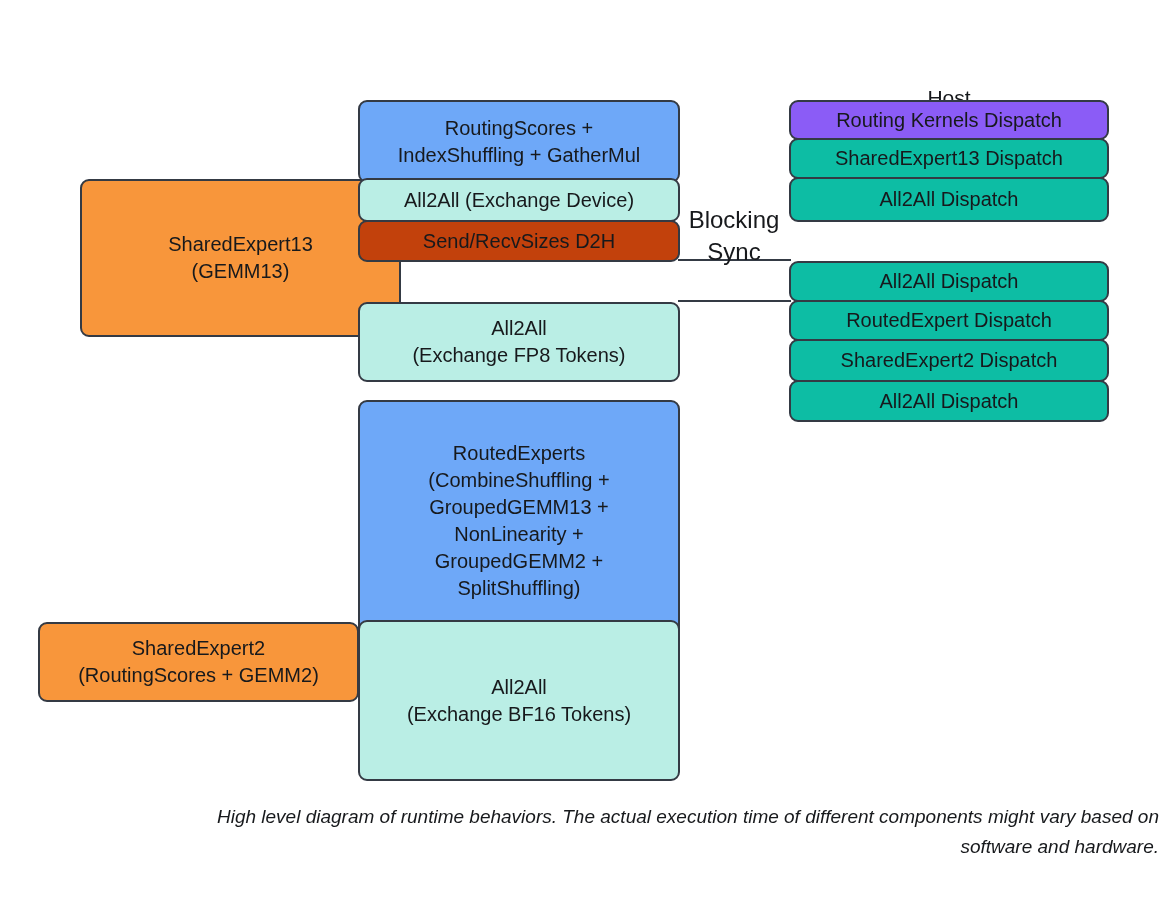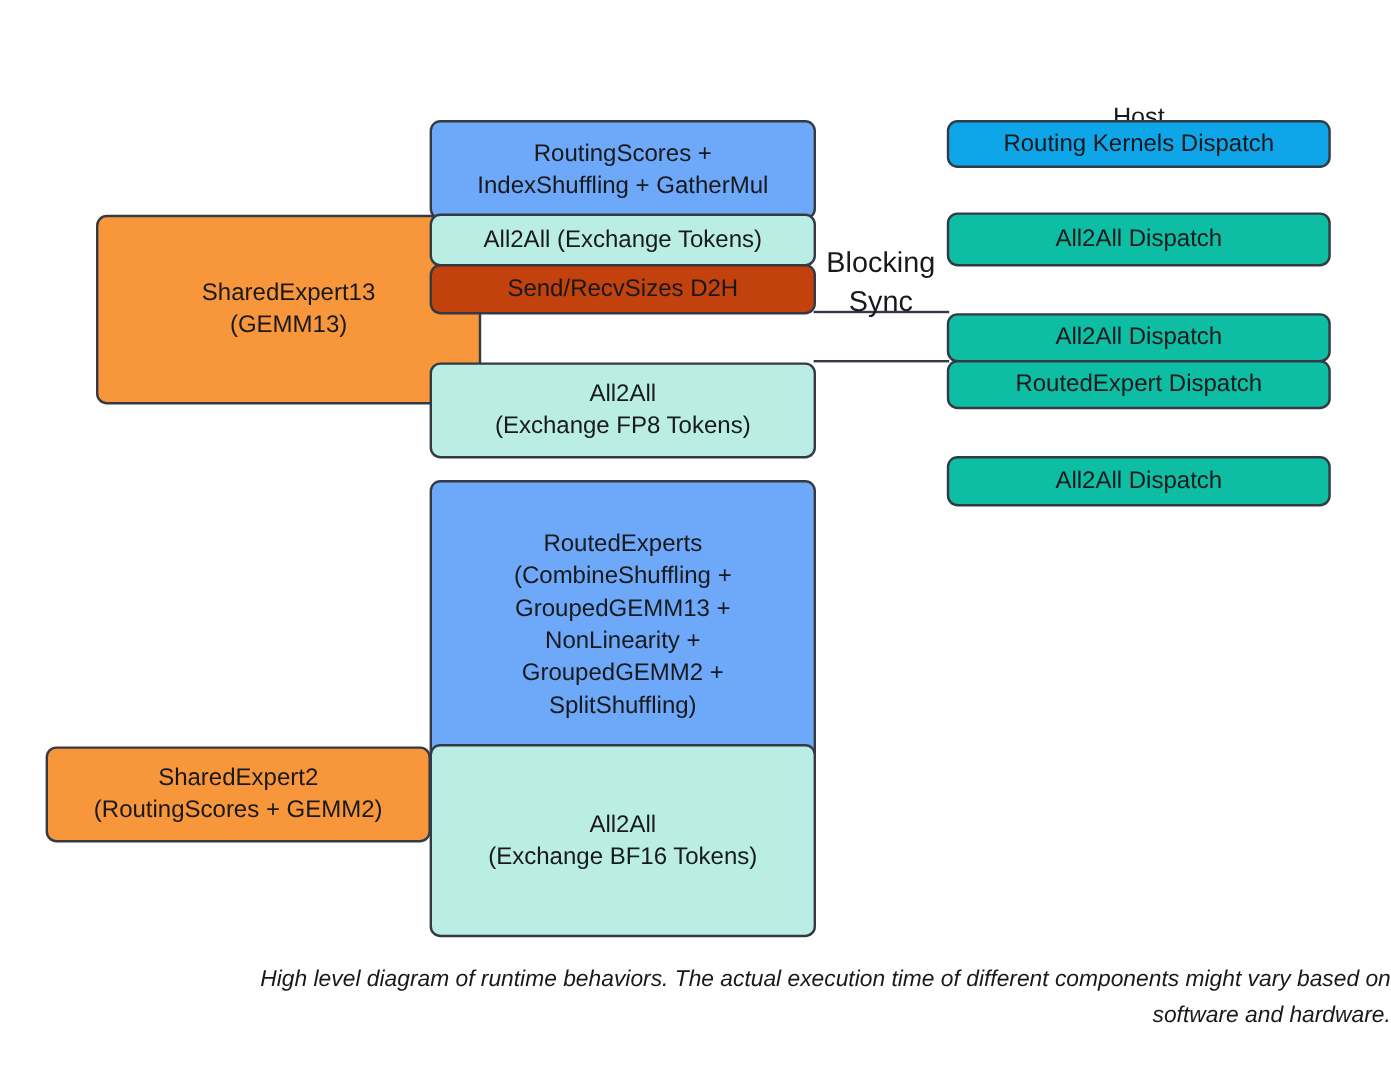--- a/index.html
+++ b/index.html
@@ -83,36 +83,38 @@
 (GEMM13)</div>
   <div class="box orange" style="left:38px; top:622px; width:321px; height:80px;">SharedExpert2
 (RoutingScores + GEMM2)</div>
 
   <div class="connector" style="left:678px; top:259px; width:113px;"></div>
   <div class="connector" style="left:678px; top:300px; width:113px;"></div>
   <div class="blocking-sync">Blocking Sync</div>
 
   <div class="box blue" style="left: 358px; top: 100px; width: 322px; height: 83px; background: rgb(110, 168, 248);">RoutingScores +
 IndexShuffling + GatherMul</div>
-  <div class="box pale" style="left: 358px; top: 178px; width: 322px; height: 44px; background: rgb(186, 238, 229);">All2All (Exchange Tokens)</div>
+  <div class="box pale" style="left: 358px; top: 178px; width: 322px; height: 44px; background: rgb(186, 238, 229);">All2All (Exchange Device)</div>
   <div class="box yellow" style="left: 358px; top: 220px; width: 322px; height: 42px; background: #c2410c;">Send/RecvSizes D2H</div>
   <div class="box pale" style="left: 358px; top: 302px; width: 322px; height: 80px; background: rgb(186, 238, 229);">All2All
 (Exchange FP8 Tokens)</div>
   <div class="box blue" style="left: 358px; top: 400px; width: 322px; height: 242px; background: rgb(110, 168, 248);">RoutedExperts
 (CombineShuffling +
 GroupedGEMM13 +
 NonLinearity +
 GroupedGEMM2 +
 SplitShuffling)</div>
   <div class="box pale" style="left: 358px; top: 620px; width: 322px; height: 161px; background: rgb(186, 238, 229);">All2All
 (Exchange BF16 Tokens)</div>
 
-  <div class="box green" style="left: 789px; top: 100px; width: 320px; height: 40px; background: #0ea5e9;">Routing Kernels Dispatch</div>
+  <div class="box green" style="left: 789px; top: 100px; width: 320px; height: 40px; background: #8b5cf6;">Routing Kernels Dispatch</div>
+  <div class="box green" style="left: 789px; top: 138px; width: 320px; height: 41px; background: rgb(13, 189, 164);">SharedExpert13 Dispatch</div>
   <div class="box green" style="left: 789px; top: 177px; width: 320px; height: 45px; background: rgb(13, 189, 164);">All2All Dispatch</div>
 
   <div class="box green" style="left: 789px; top: 261px; width: 320px; height: 41px; background: rgb(13, 189, 164);">All2All Dispatch</div>
   <div class="box green" style="left: 789px; top: 300px; width: 320px; height: 41px; background: rgb(13, 189, 164);">RoutedExpert Dispatch</div>
+  <div class="box green" style="left: 789px; top: 339px; width: 320px; height: 43px; background: rgb(13, 189, 164);">SharedExpert2 Dispatch</div>
   <div class="box green" style="left: 789px; top: 380px; width: 320px; height: 42px; background: rgb(13, 189, 164);">All2All Dispatch</div>
 
   <div class="caption">High level diagram of runtime behaviors. The actual execution time of different components might vary based on
 software and hardware.</div>
 
 </div>
 
 </body></html>

